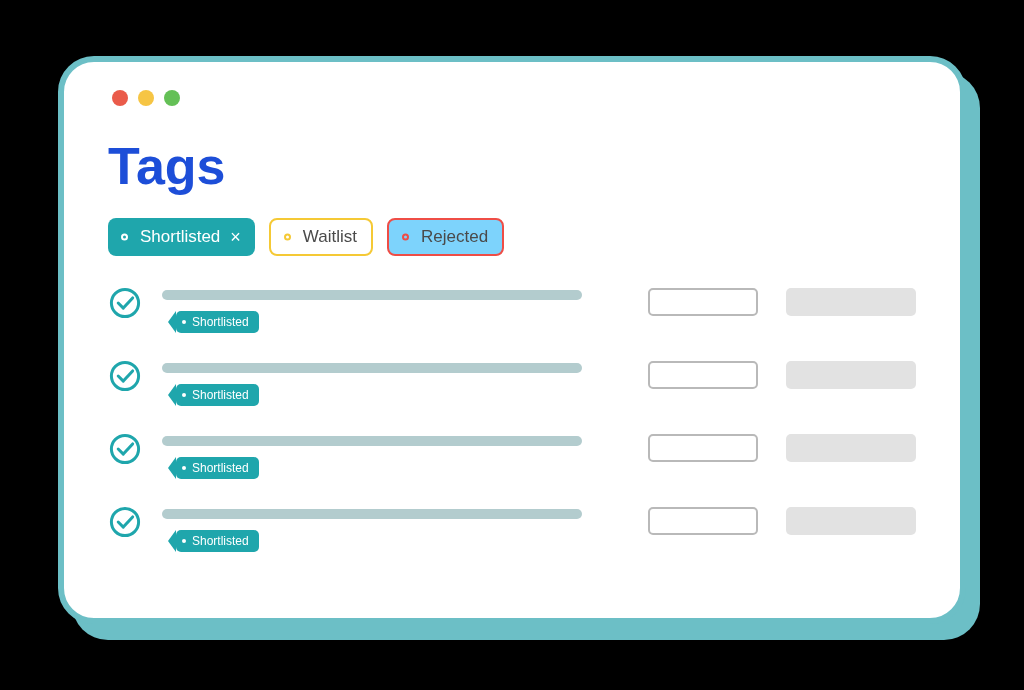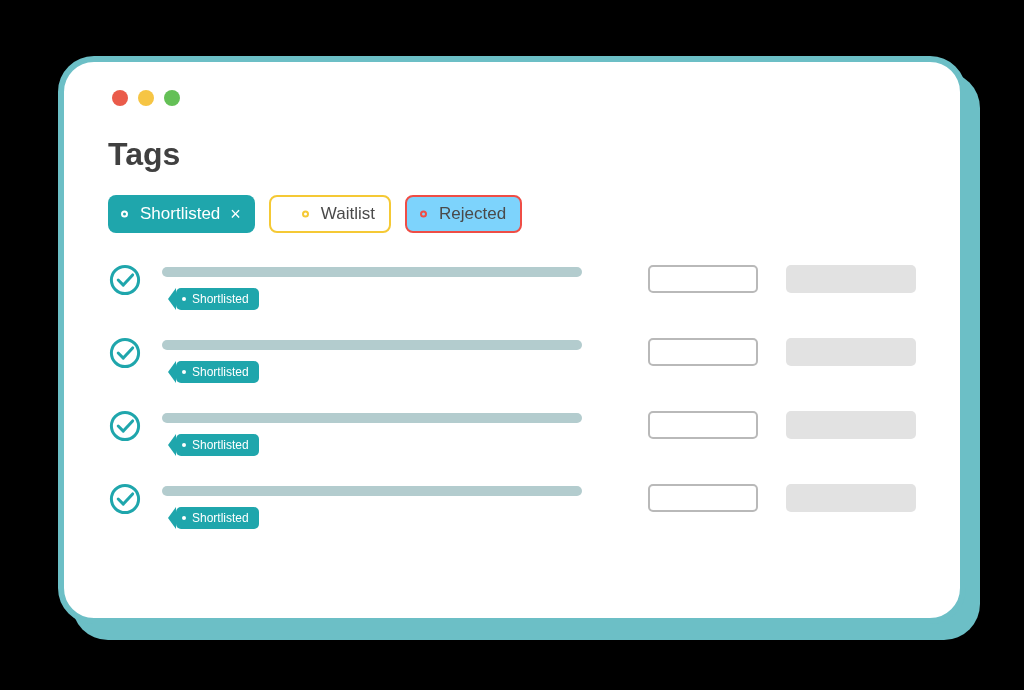--- a/index.html
+++ b/index.html
@@ -41,23 +41,23 @@
     }
     .traffic-light {
       width: 16px;
       height: 16px;
       border-radius: 50%;
     }
     .tl-red { background: #ea5b4a; }
     .tl-yellow { background: #f6c544; }
     .tl-green { background: #64c056; }
     .page-title {
-      font-size: 32px;
+      font-size: 52px;
       font-weight: 700;
-      color: #404040;
+      color: #1d4ed8;
       margin-bottom: 22px;
     }
     .tag-filters {
       display: flex;
       gap: 14px;
       margin-bottom: 34px;
     }
     .tag-pill {
       display: flex;
       align-items: center;
@@ -186,21 +186,21 @@
       <span class="notch">
         <svg width="22" height="40" viewBox="0 0 22 40">
             <path d="M22 0 L6 0 Q2 0 0 4 L0 36 Q2 40 6 40 L22 40 Z" fill="none"></path>
           </svg>
         <span class="dot"></span>
       </span>
       <span class="label">Shortlisted</span>
       <span class="close">×</span>
     </div>
 
-    <div class="tag-pill tag-outline-yellow" style="padding-left:24px;">
+    <div class="tag-pill tag-outline-yellow" style="padding-left:6px;">
       <span class="notch">
         <span class="dot"></span>
       </span>
       <span class="label">Waitlist</span>
     </div>
 
     <div class="tag-pill tag-outline-red" style="padding-left:6px;">
       <span class="notch">
         <span class="dot"></span>
       </span>

